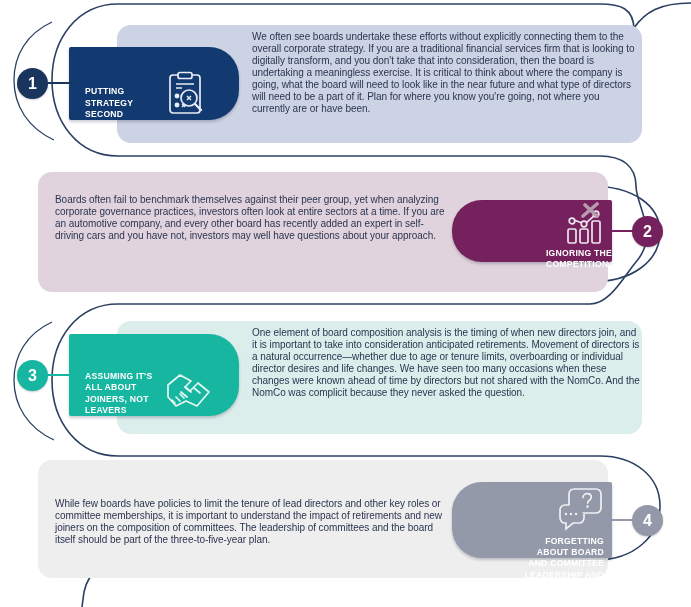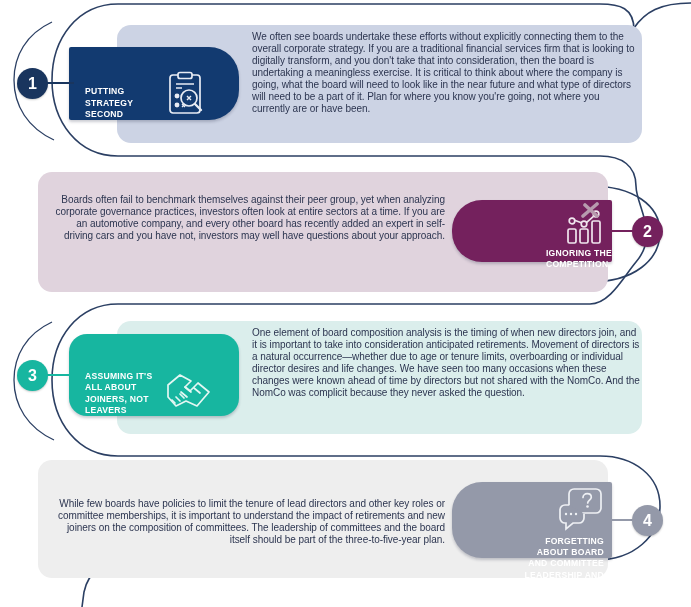--- a/index.html
+++ b/index.html
@@ -28,21 +28,21 @@
 
   .body-text{
     position:absolute;
     color:#2c3550;
     font-size:10px;
     line-height:12px;
     letter-spacing:-0.05px;
     z-index:4;
   }
   .ta-left {text-align:left;}
-  .ta-right{text-align:right;}
+  .ta-right{}
 
   
   .pill{
     position:absolute;
     display:flex;align-items:flex-end;
     box-sizing:border-box;
     z-index:5;
     box-shadow:0 2px 3px rgba(20,25,50,.22);
   }
   .pill-navy  {background:#123a70;}
@@ -158,21 +158,21 @@
 
     <div class="stub s-purp" style="left:608px;top:70px;width:30px;"></div>
     <div class="badge b-purp" style="left:632px;top:56px;">2</div>
   </div>
 
   <div class="row" style="top:305px;height:145px;">
     <div class="card card-teal" style="left:117px;top:16px;width:525px;height:113px;"></div>
 
     <div class="body-text ta-left" style="left:252px;top:22px;width:388px;">One element of board composition analysis is the timing of when new directors join, and it is important to take into consideration anticipated retirements. Movement of directors is a natural occurrence—whether due to age or tenure limits, overboarding or individual director desires and life changes. We have seen too many occasions when these changes were known ahead of time by directors but not shared with the NomCo. And the NomCo was complicit because they never asked the question.</div>
 
-    <div class="pill pill-teal cap-right" style="left:69px;top:29px;width:170px;height:82px;padding-left:16px;border-radius:18px;">
+    <div class="pill pill-teal cap-right" style="left:69px;top:29px;width:170px;height:82px;padding-left:16px;">
       <div class="pill-label" style="width:76px;">ASSUMING IT'S
 ALL ABOUT
 JOINERS, NOT
 LEAVERS</div>
       <div class="pill-icon" style="width:54px;height:50px;margin-left:1px;">
         <svg width="50" height="46" viewBox="0 0 50 46" fill="none" stroke="#e4f7f3" stroke-width="1.7" stroke-linejoin="round" stroke-linecap="round">
           <path d="M4 17 L16 7 L27 13 L21 19 L26 23 L34 15 L45 24 L33 38 L22 33 L12 38 L4 29 Z"></path>
           <path d="M21 19 L27 24M17 24 L23 29"></path>
           <path d="M12 29l4 4M16 26l4 4M8 32l3 3"></path>
           <path d="M30 20l6 5"></path>

